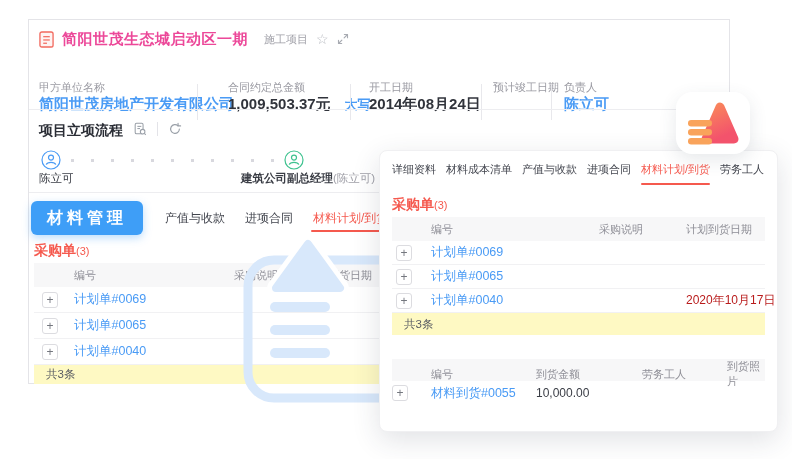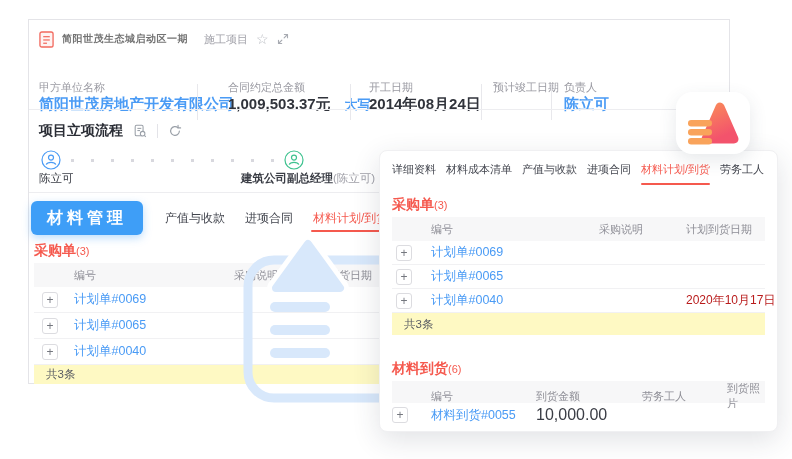--- a/index.html
+++ b/index.html
@@ -11,33 +11,33 @@
   body{
     position:relative; background:#fff; overflow:hidden;
     font-family:"Liberation Sans", sans-serif; color:#30333b;
   }
   
   .back-card{
     position:absolute; left:28px; top:19px; width:702px; height:365px;
     background:#fff; border:1px solid #e4e4e8; z-index:1;
   }
   .bc-title-row{position:absolute; left:10px; top:6px; height:26px; display:flex; align-items:center; gap:8px;}
-  .bc-title{font-size:10px; font-weight:bold; color:#737373; letter-spacing:.5px;text-align:center;}
+  .bc-title{font-size:15px; font-weight:bold; color:#ec4899; letter-spacing:.5px;text-align:center;}
   .bc-tag{font-size:11px; color:#a0a0a8; margin-left:8px;}
   .icon-btn{display:inline-flex; align-items:center; color:#b9bcc2; font-size:14px; line-height:1; cursor:pointer;}
   
   .field{position:absolute; top:60px;}
   .f-label{font-size:11px; color:#9a9aa2; display:block; }
   .f-value{font-size:15px; font-weight:bold; color:#30333b; white-space:nowrap;}
   .f-value.blue{color:var(--link-blue); cursor:pointer;}
   .f-extra{font-size:13px; font-weight:bold; color:var(--link-blue); margin-left:14px; cursor:pointer;}
   .v-div{position:absolute; top:64px; width:1px; height:36px; background:#e8e8ec;}
   .h-div{position:absolute; left:0; right:0; height:1px; background:#ededf0;}
   
-  .flow-title-row{position:absolute; left:10px; top:102px; display:flex; align-items:center; gap:10px;}
+  .flow-title-row{position:absolute; left:10px; top:102px; display:flex; align-items:flex-start; gap:10px;}
   .flow-title{font-size:14px; font-weight:bold; color:#2b2e36;}
   .flow-icon{color:#9aa0a8; display:inline-flex; cursor:pointer;}
   .flow-sep{width:1px; height:14px; background:#e3e3e8;}
   .person{position:absolute; top:130px; width:20px; height:20px;}
   .person.blue{color:var(--link-blue);}
   .person.green{color:var(--green);}
   .flow-dots{position:absolute; left:42px; top:139px; width:208px; height:3px;
     background-image:repeating-linear-gradient(to right,#d8d8de 0 3px,transparent 3px 20px);}
   .flow-label{position:absolute; top:151px; font-size:11.5px; color:#3a3d45;}
   .flow-label .sub{color:#a0a0a8;}
@@ -57,21 +57,21 @@
   .sec-title{font-size:14px; font-weight:bold; color:var(--accent-red);}
   .sec-count{font-size:11px; font-weight:normal; color:var(--accent-red);}
   .thead{background:#f7f7f8; color:#8e8e96; font-size:11px;}
   .link{color:var(--link-blue); font-size:12.5px; cursor:pointer; white-space:nowrap;}
   .plus{
     width:16px; height:16px; border:1px solid #dcdce0; border-radius:3px; background:#fff;
     color:#74777e; font-size:12px; line-height:14px; text-align:center; cursor:pointer; font-family:inherit;
   }
   .tfoot{background:#fef9c3; color:#595c63; font-size:11.5px; display:flex; align-items:center; padding-left:12px;}
   .cell-date{font-size:12px; color:#b91c1c; white-space:nowrap;text-align:right;}
-  .cell-amt{font-size:16px; color:#3a3d45;}
+  .cell-amt{font-size:12px; color:#3a3d45;}
   
   .m-table{position:absolute; left:5px; right:1px; top:221px;}
   .m-table .title{height:22px;}
   .m-row{display:grid; grid-template-columns:40px 160px 72px 1fr; align-items:center; height:26px; border-bottom:1px solid #f1f1f3;}
   .m-row.head{height:24px; border-bottom:none;}
   .m-row .plus{margin-left:8px;}
   .m-table .tfoot{height:19px;}
   
   .watermark{position:absolute; left:238px; top:238px; z-index:2; pointer-events:none;}
   
@@ -275,23 +275,20 @@
     <div class="p-row">
       <button class="plus">+</button>
       <span class="link">计划单#0040</span>
       <span></span>
       <span class="cell-date">2020年10月17日</span>
     </div>
     <div class="tfoot">共3条</div>
   </div>
 
   <div class="p-block" style="top:208px;">
-    <div class="title">
-      <span class="sec-title">材料到货</span><span class="sec-count">(6)</span>
-    </div>
     <div class="a-row head thead">
       <span></span>
       <span>编号</span>
       <span>到货金额</span>
       <span>劳务工人</span>
       <span>到货照片</span>
     </div>
     <div class="a-row">
       <button class="plus">+</button>
       <span class="link">材料到货#0055</span>

